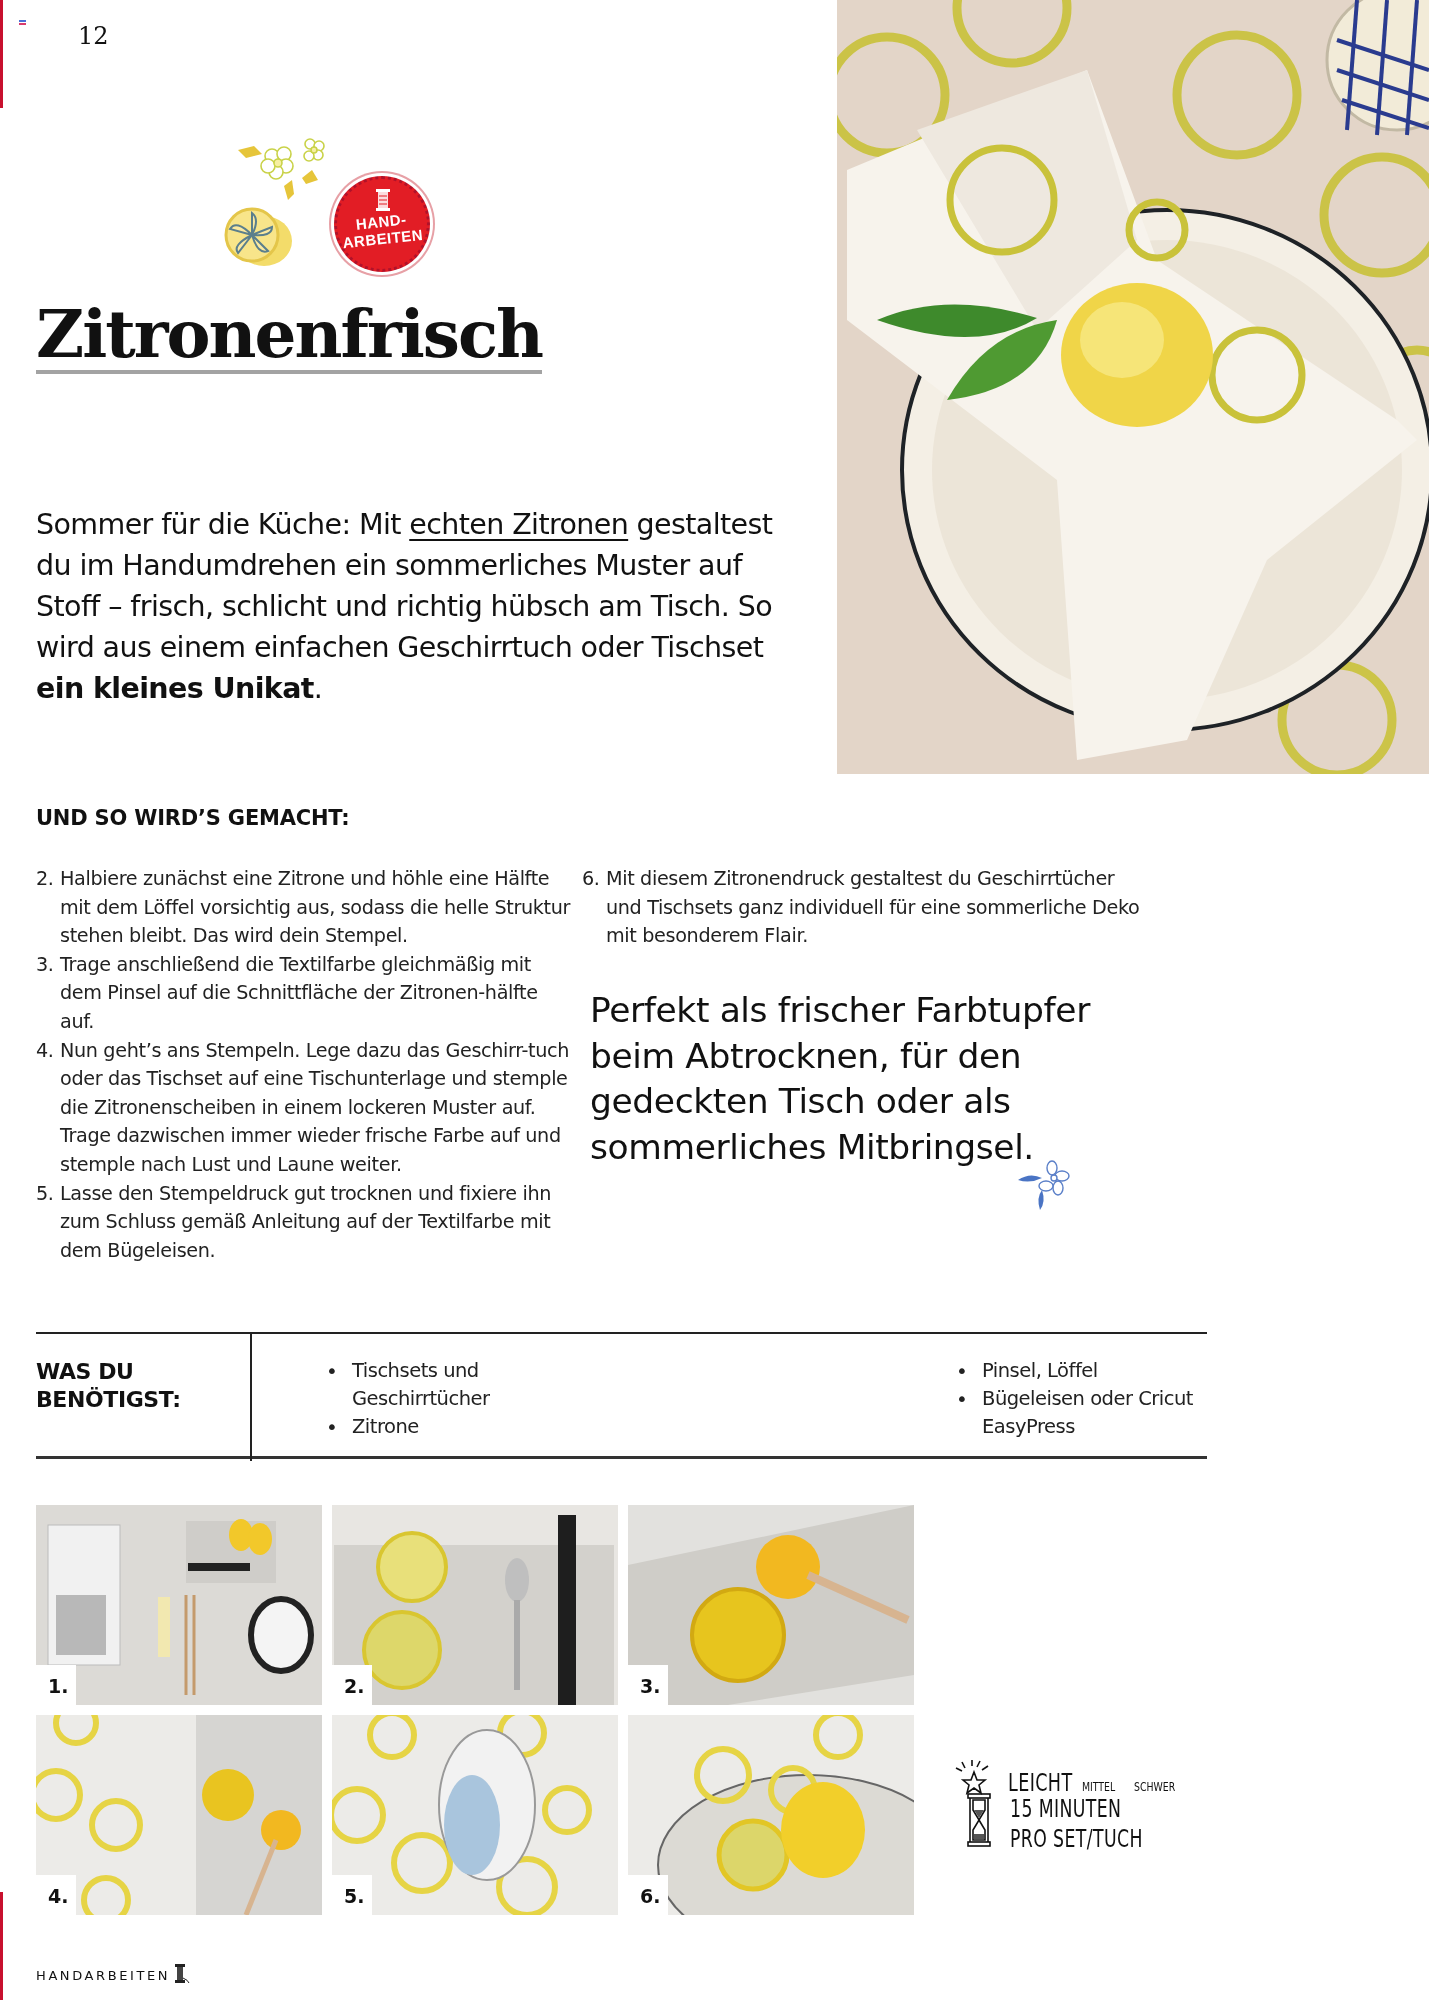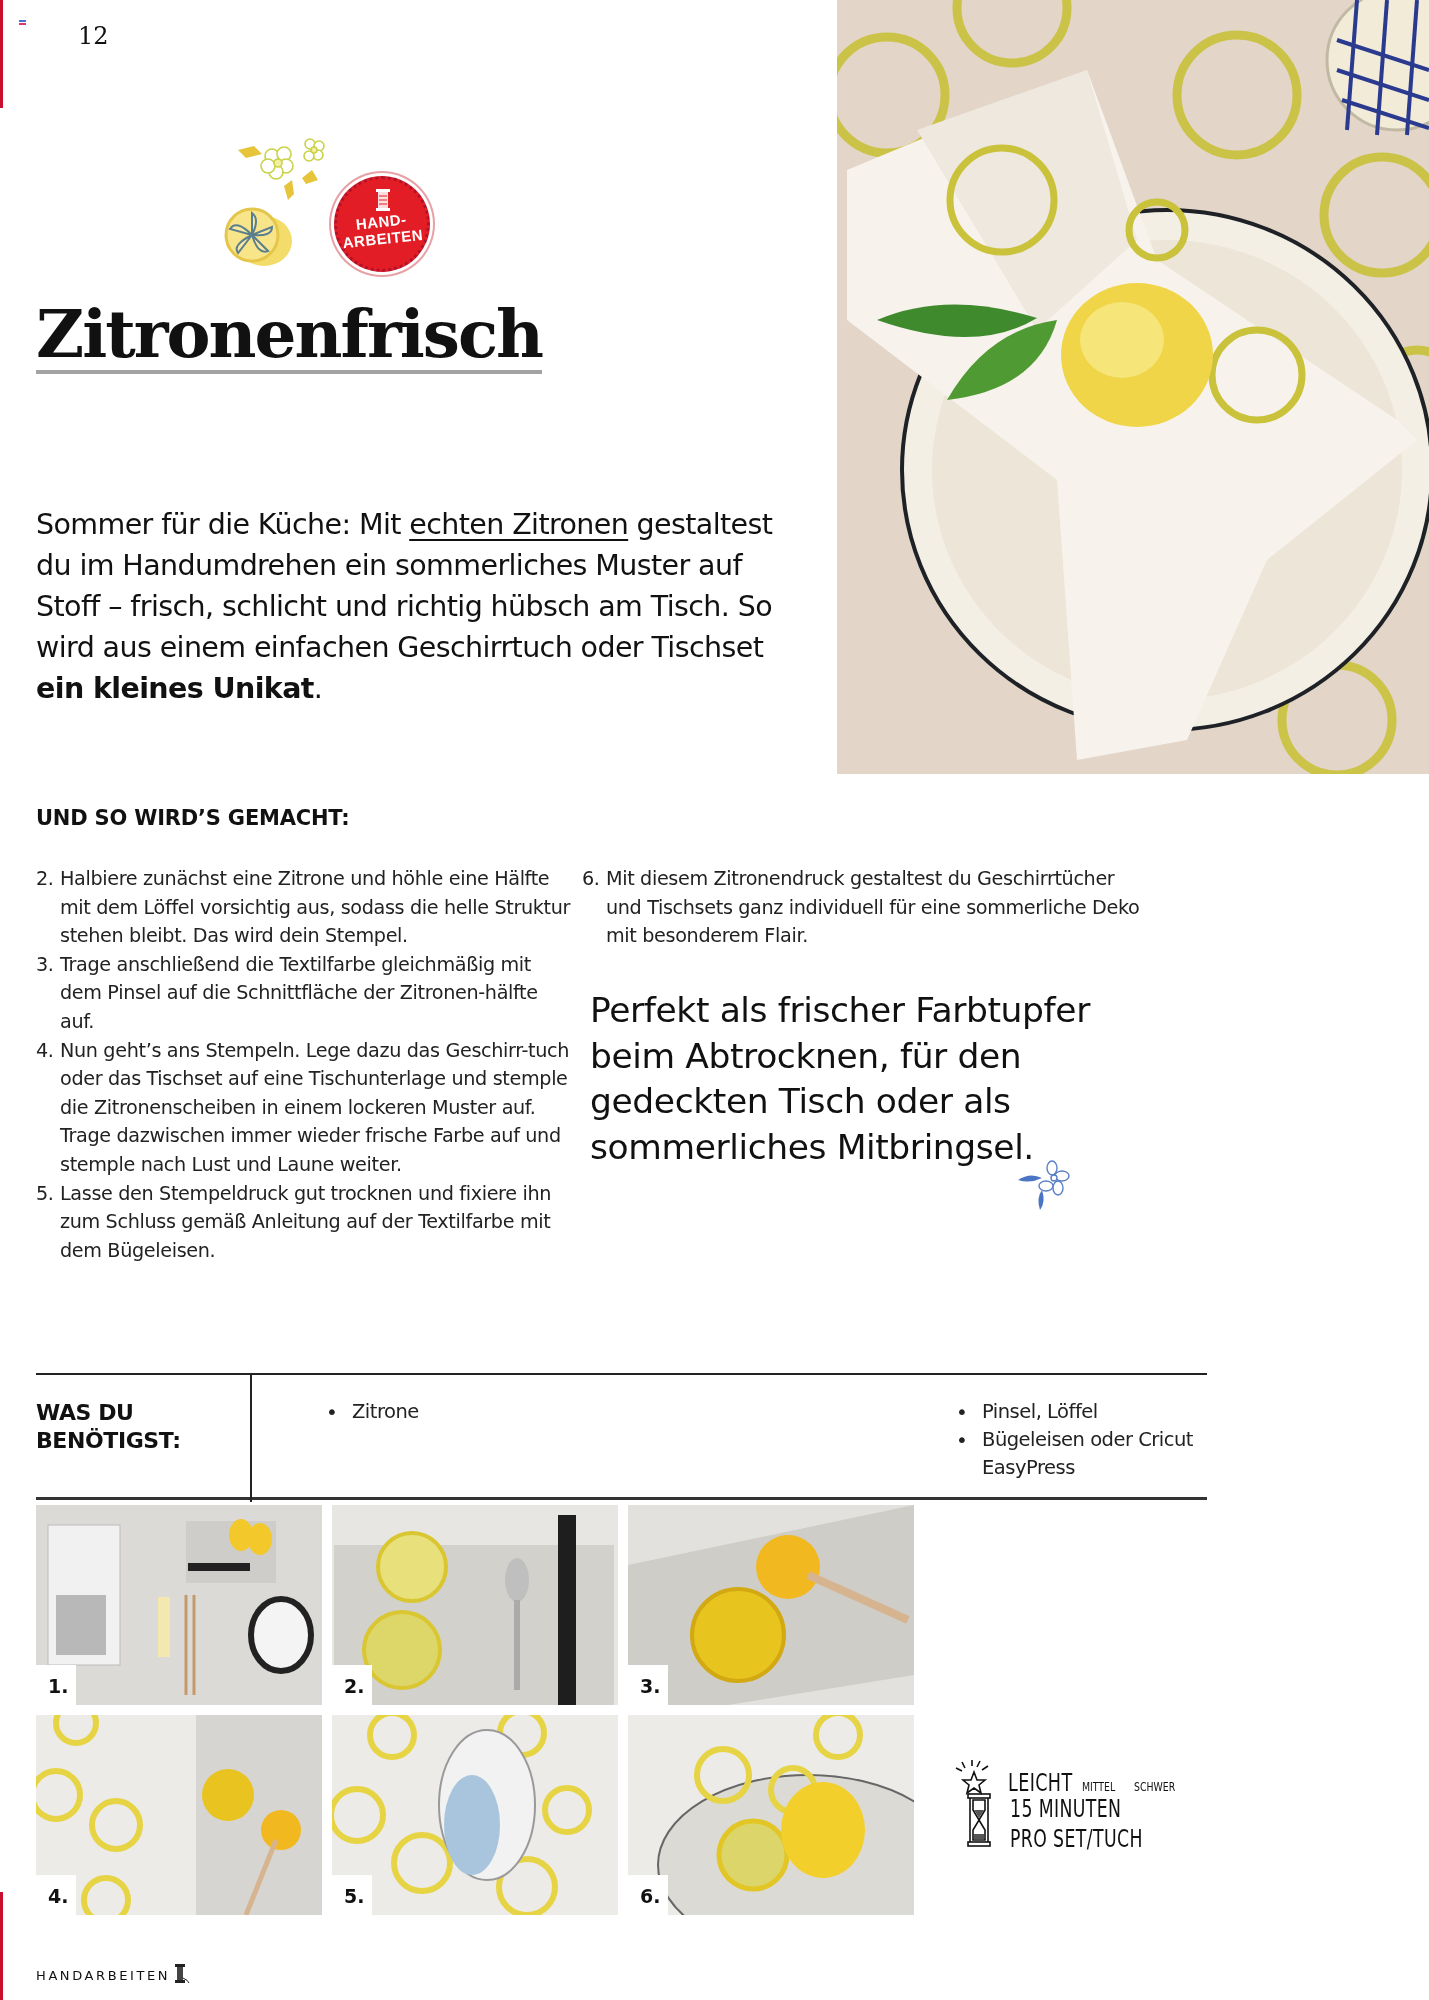--- a/index.html
+++ b/index.html
@@ -41,21 +41,21 @@
   .steps.col-right { left: 582px; top: 865px; width: 560px; }
   .step { display: flex; }
   .step .num { width: 24px; flex: none; }
   .step .txt { flex: 1; }
 
   .quote { position: absolute; left: 590px; top: 988px; width: 520px; font-size: 34.5px; line-height: 45.5px; color: #111; letter-spacing: -0.4px; }
   .deco-flower-blue { position: absolute; left: 1016px; top: 1160px; width: 58px; height: 52px; }
 
   
   .materials { position: absolute; left: 36px; top: 1332px; width: 1171px; height: 127px;
-               border-top: 2px solid #222; border-bottom: 3px solid #333; margin-top: 41px; }
+               border-top: 2px solid #222; border-bottom: 3px solid #333; }
   .materials .label { position: absolute; left: 0; top: 24px; width: 200px; font-size: 22px; line-height: 28px; font-weight: bold; letter-spacing: -0.4px; }
   .materials .vline { position: absolute; left: 214px; top: 0; width: 2px; height: 127px; background: #222; }
   .mcol { position: absolute; top: 23px; list-style: none; font-size: 19.5px; line-height: 28px; color: #222; letter-spacing: -0.5px; }
   .mcol li { position: relative; padding-left: 28px; }
   .mcol li::before { content: "•"; position: absolute; left: 2px; top: 0; font-size: 20px; }
   .mcol.c1 { left: 288px; width: 240px; }
   .mcol.c2 { left: 630px; width: 220px; }
   .mcol.c3 { left: 918px; width: 240px; }
 
   
@@ -209,20 +209,21 @@
       <ellipse cx="42" cy="28" rx="5" ry="7"></ellipse>
       <ellipse cx="30" cy="26" rx="7" ry="5"></ellipse>
     <circle cx="38" cy="18" r="3"></circle>
   </g>
 </svg>
 
 <div class="materials">
   <div class="label">WAS DU BENÖTIGST:</div>
   <div class="vline"></div>
   <ul class="mcol c1">
+    <li>Tischsets und Geschirrtücher</li>
     <li>Zitrone</li>
   </ul>
   <ul class="mcol c3">
     <li>Pinsel, Löffel</li>
     <li>Bügeleisen oder Cricut EasyPress</li>
   </ul>
 </div>
 
 <div class="thumb" style="left:36px;top:1505px;">
   <svg width="286" height="200">

